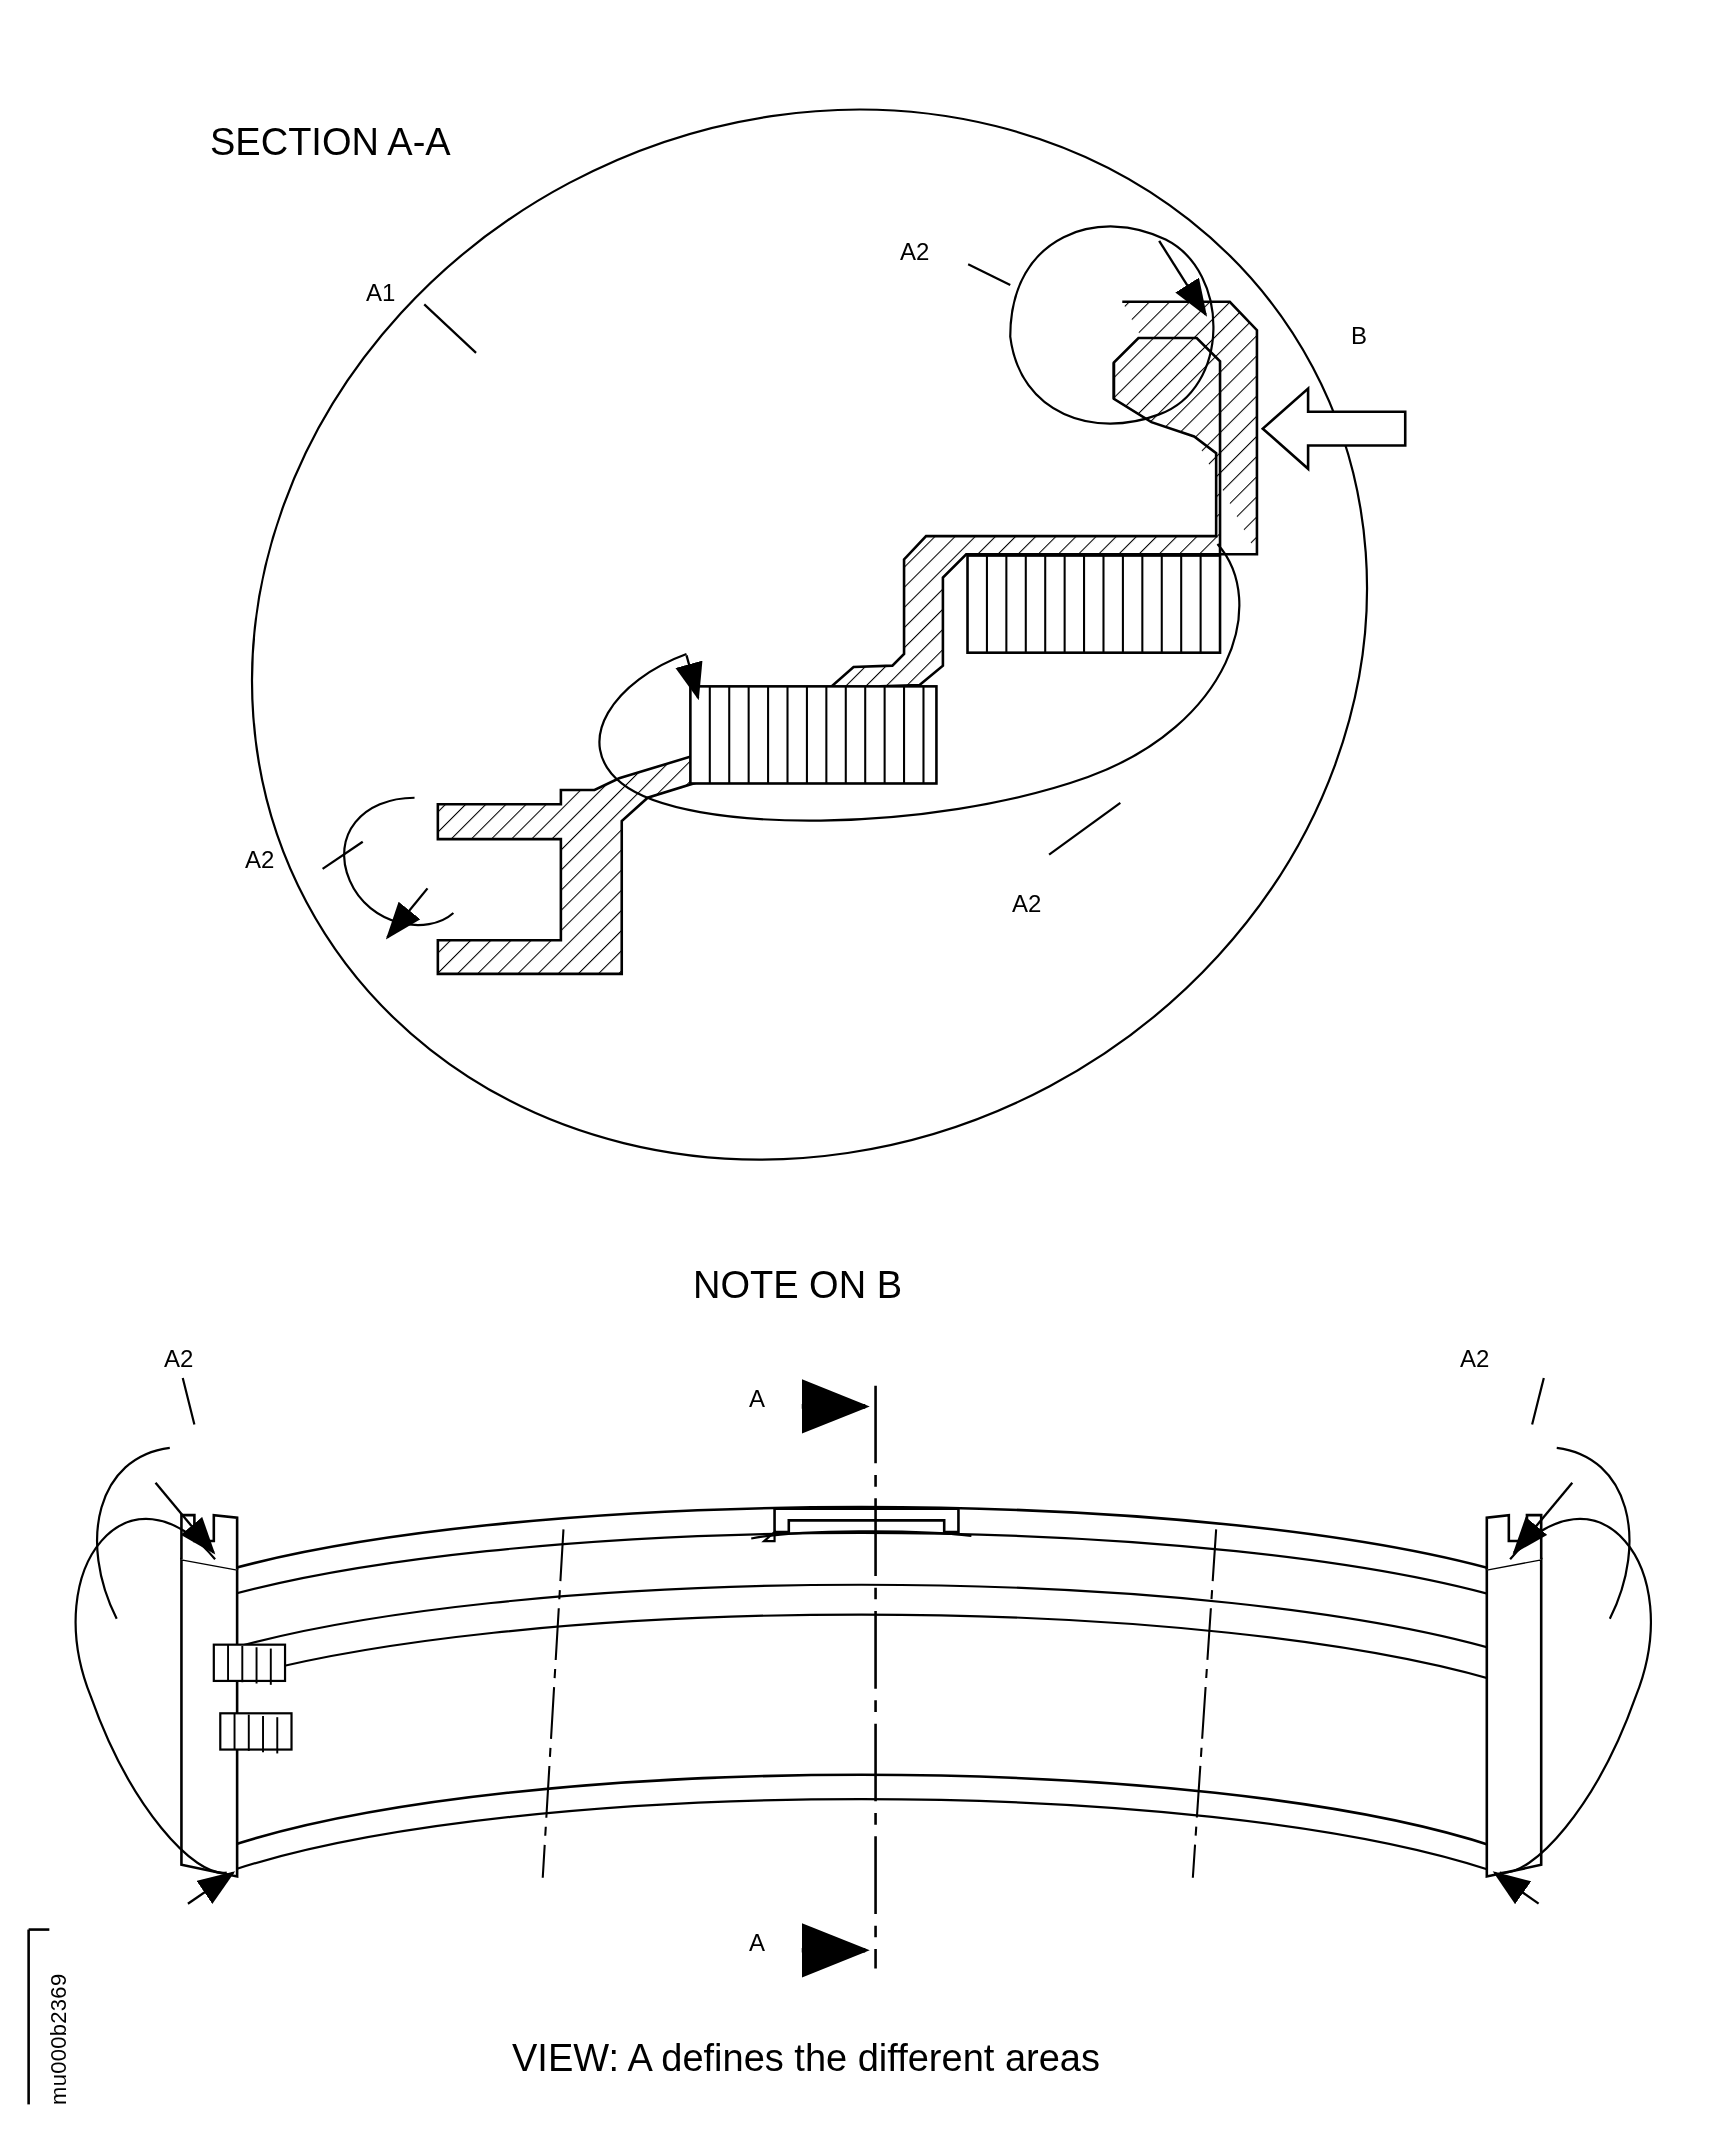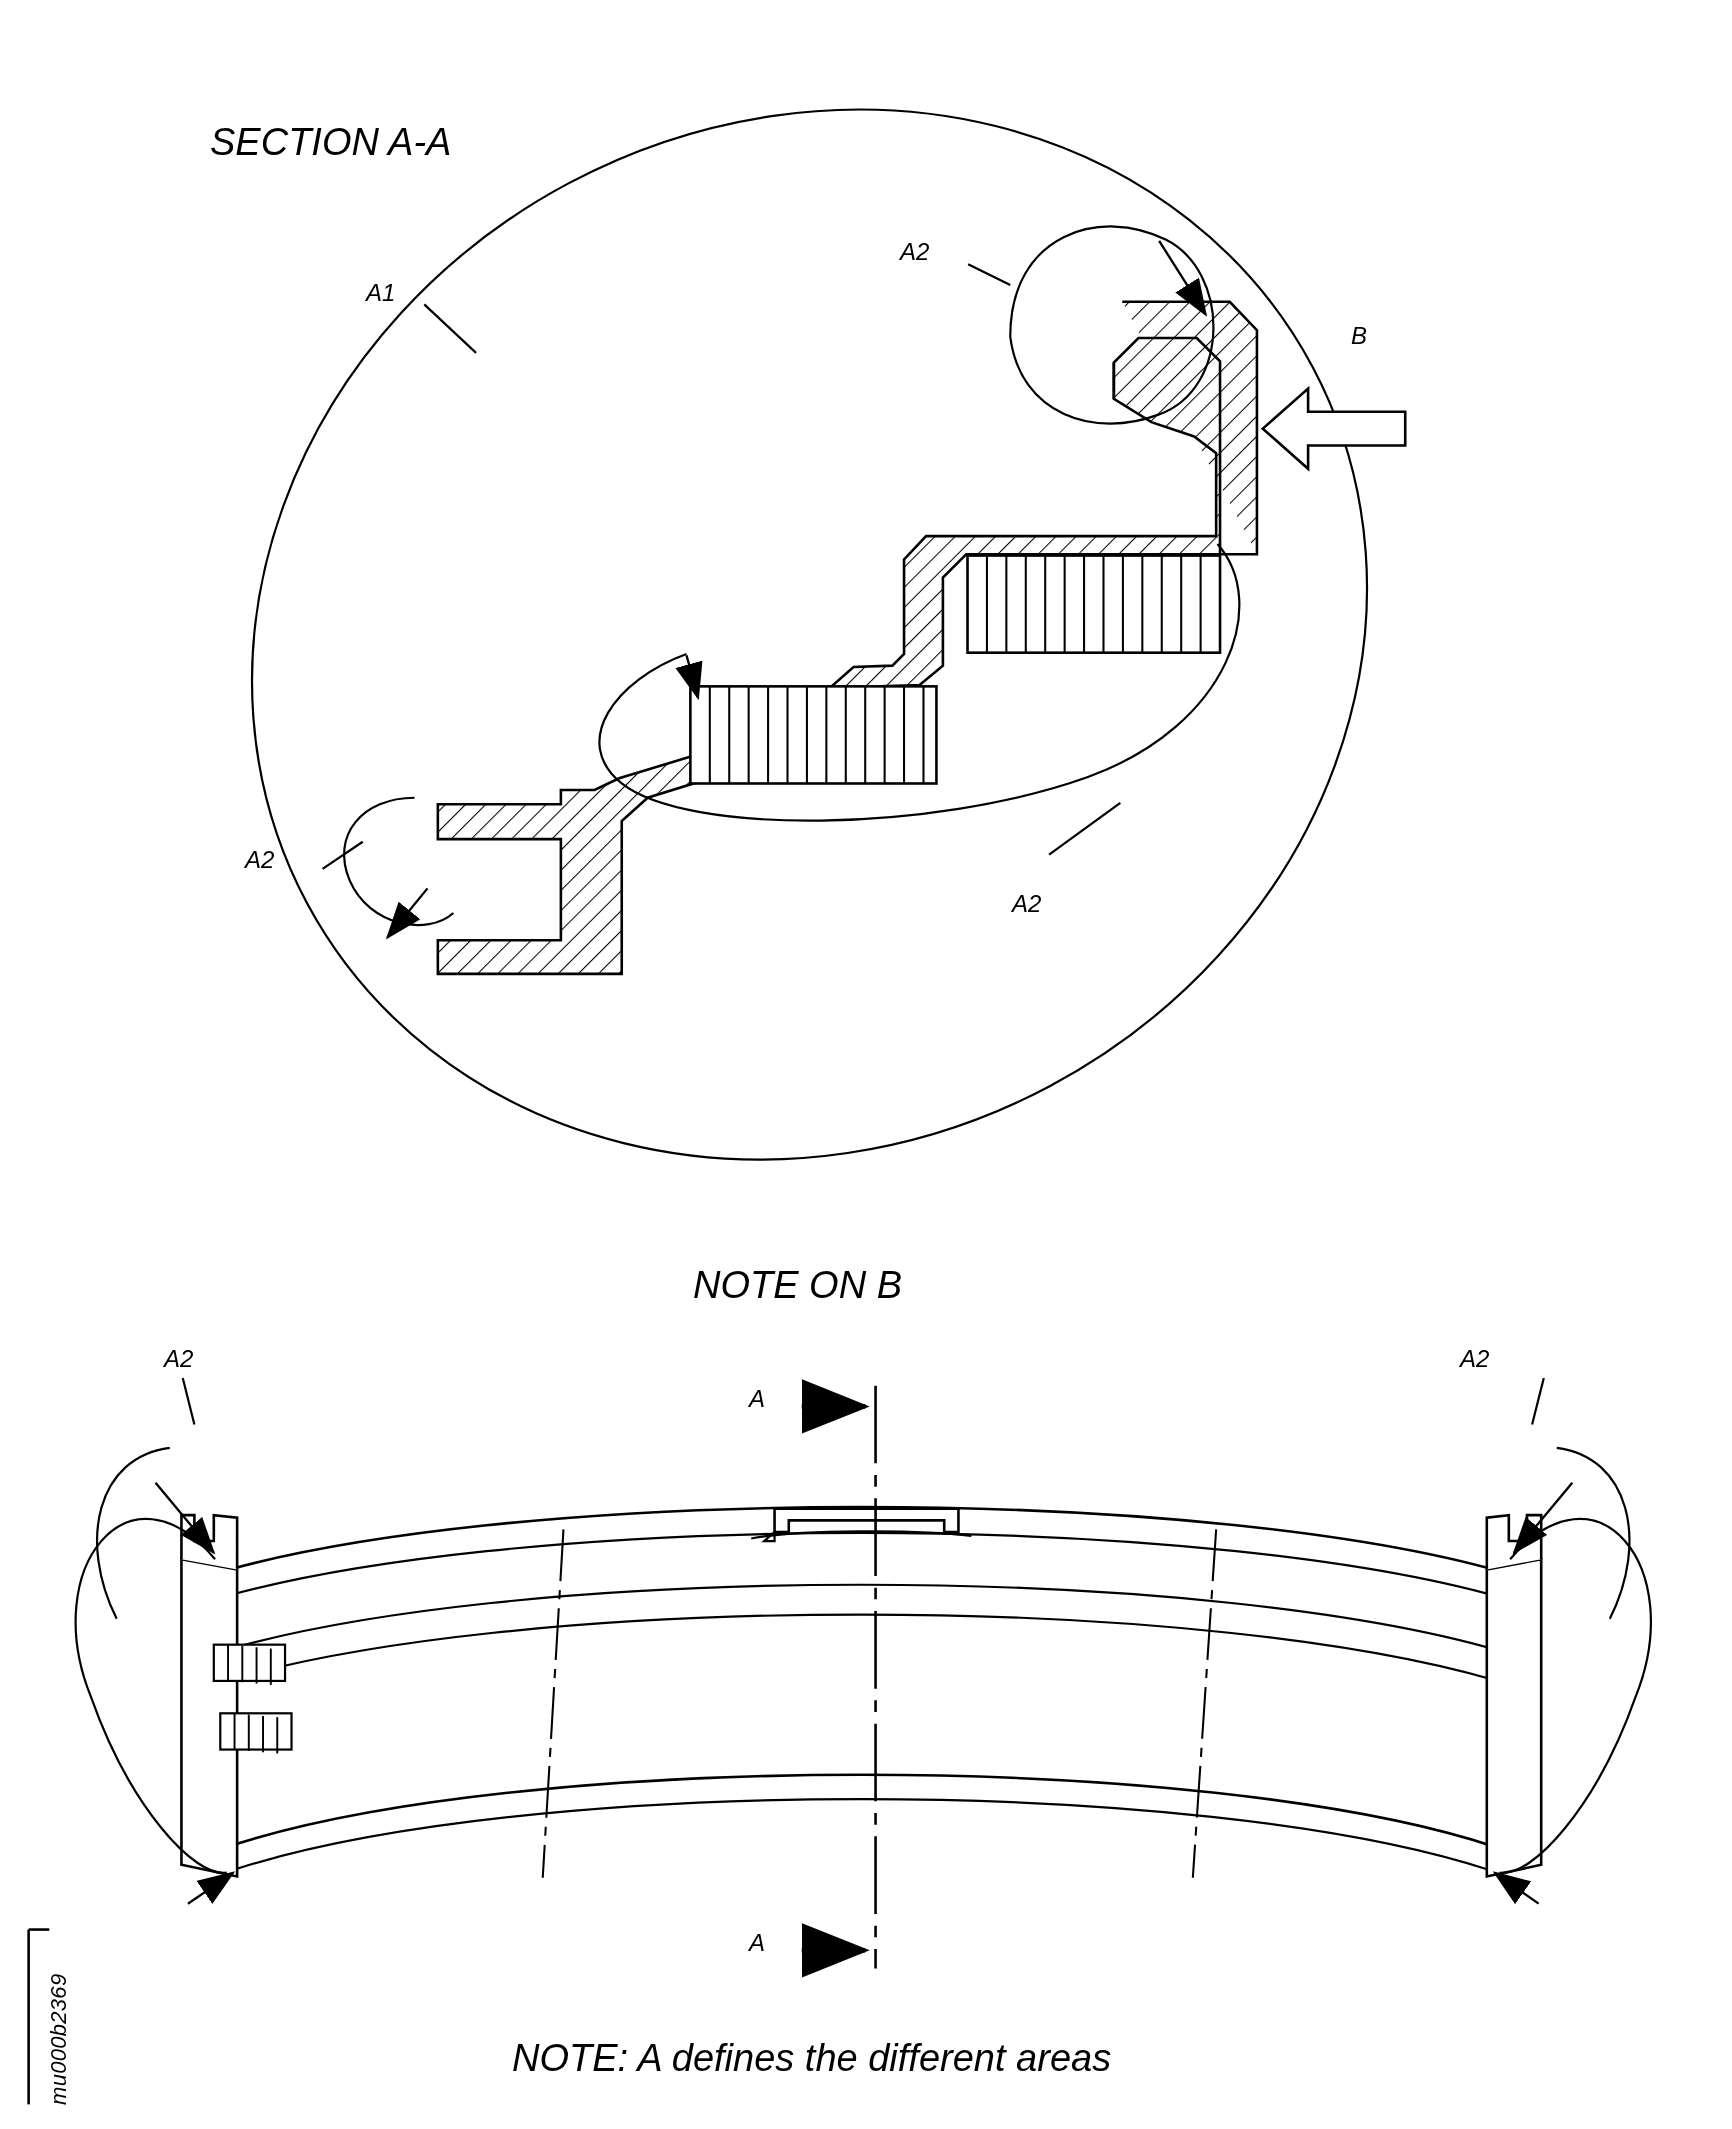--- a/index.html
+++ b/index.html
@@ -13,21 +13,20 @@
     position: relative;
     font-family: "Liberation Sans", sans-serif;
     color: #000000;
     overflow: hidden;
   }
   .sheet {
     position: absolute;
     left: 0; top: 0;
     width: 1651px;
     height: 2129px;
-    font-style: italic;
   }
   svg.drawing {
     position: absolute;
     left: 0; top: 0;
     width: 1733px;
     height: 2129px;
   }
   .lbl {
     position: absolute;
     white-space: nowrap;
@@ -363,18 +362,18 @@
   <div class="lbl lbl-title" style="left:693px; top:1266px;">NOTE ON B</div>
 
   <div class="lbl lbl-tag" style="left:164px; top:1347px;">A2</div>
 
   <div class="lbl lbl-tag" style="left:1460px; top:1347px;">A2</div>
 
   <div class="lbl lbl-tag" style="left:749px; top:1387px;">A</div>
 
   <div class="lbl lbl-tag" style="left:749px; top:1931px;">A</div>
 
-  <div class="lbl lbl-note" style="left:512px; top:2039px;">NOTE: A defines the different areas</div>
+  <div class="lbl lbl-note" style="left:512px; top:2039px;">VIEW: A defines the different areas</div>
 
   <div class="lbl lbl-code" style="left:48px; top:2105px;">mu000b2369</div>
 
 </div>
 
 
 </body></html>

